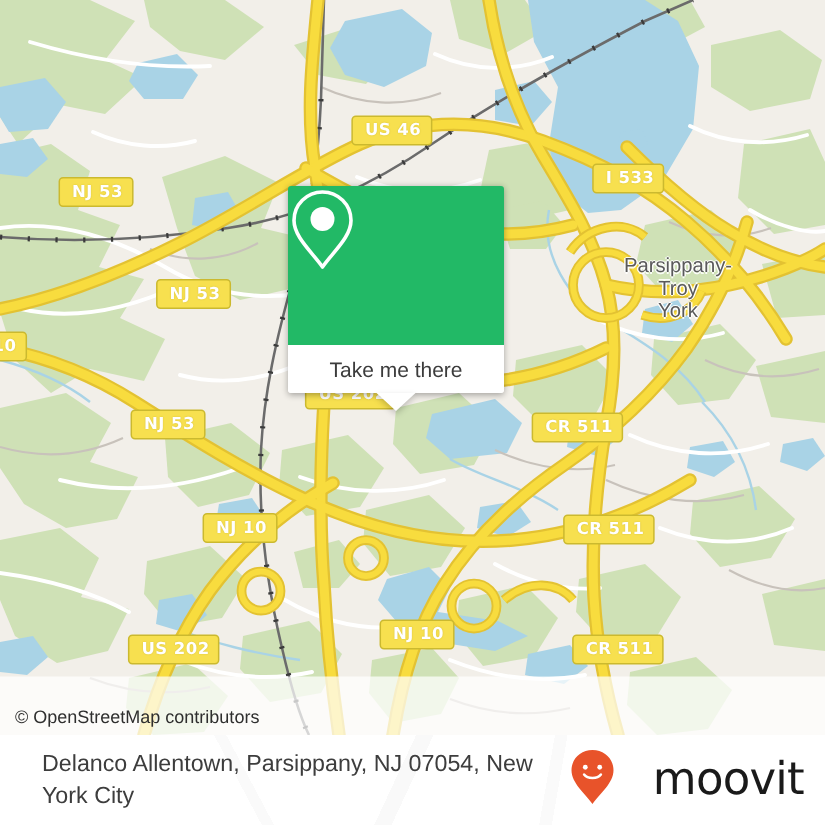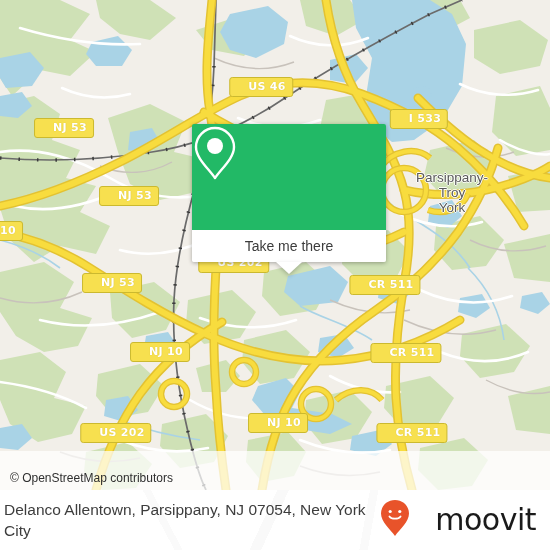--- a/index.html
+++ b/index.html
@@ -17,21 +17,21 @@
   
   .shield{
     position:absolute;
     background:#f7e04f;
     border:1.5px solid #cbb92f;
     border-radius:3px;
     color:#ffffff;
     font-weight:bold;
     font-size:11px;
     line-height:1;
-    padding:3px 6px 4px 18px;
+    padding:3px 6px 4px 8px;
     letter-spacing:.3px;
     white-space:nowrap;
     transform:translate(-50%,-50%);
     text-shadow:0 0 1px rgba(160,140,30,.45);
     font-family:"DejaVu Sans", sans-serif;
   }
 
   
   .place-label{
     position:absolute;
@@ -44,21 +44,21 @@
     font-family:"Liberation Sans", sans-serif;
     text-shadow:
        1px 0 0 rgba(255,255,255,.9), -1px 0 0 rgba(255,255,255,.9),
        0 1px 0 rgba(255,255,255,.9), 0 -1px 0 rgba(255,255,255,.9);
   }
 
   
   .popup{
     position:absolute;
     left:192px;top:124px;
-    width:194px;
+    width:144px;
     box-shadow:0 1px 4px rgba(0,0,0,.32);
     border-radius:2px;
     overflow:visible;
     text-align:center;
   }
   .popup-head{
     background:#22b966;
     height:106px;
     border-radius:2px 2px 0 0;
     display:flex;align-items:center;justify-content:center;
@@ -97,21 +97,21 @@
   }
 
   
   .footer{
     position:absolute;
     left:0;top:490px;
     width:550px;height:60px;
     background:#ffffff;
     box-sizing:border-box;
     display:flex;align-items:center;
-    padding:0 14px 0 4px;
+    padding:0 14px 0 28px;
     overflow:hidden;
   }
   .footer::before{
     content:"";
     position:absolute;left:0;top:0;width:100%;height:100%;
     background:
       linear-gradient(115deg,transparent 0 48%,rgba(0,0,0,.022) 48% 50%,transparent 50% 100%),
       linear-gradient(62deg,transparent 0 30%,rgba(0,0,0,.02) 30% 31.4%,transparent 31.4% 100%),
       linear-gradient(100deg,transparent 0 66%,rgba(0,0,0,.02) 66% 67.5%,transparent 67.5% 100%);
     pointer-events:none;

